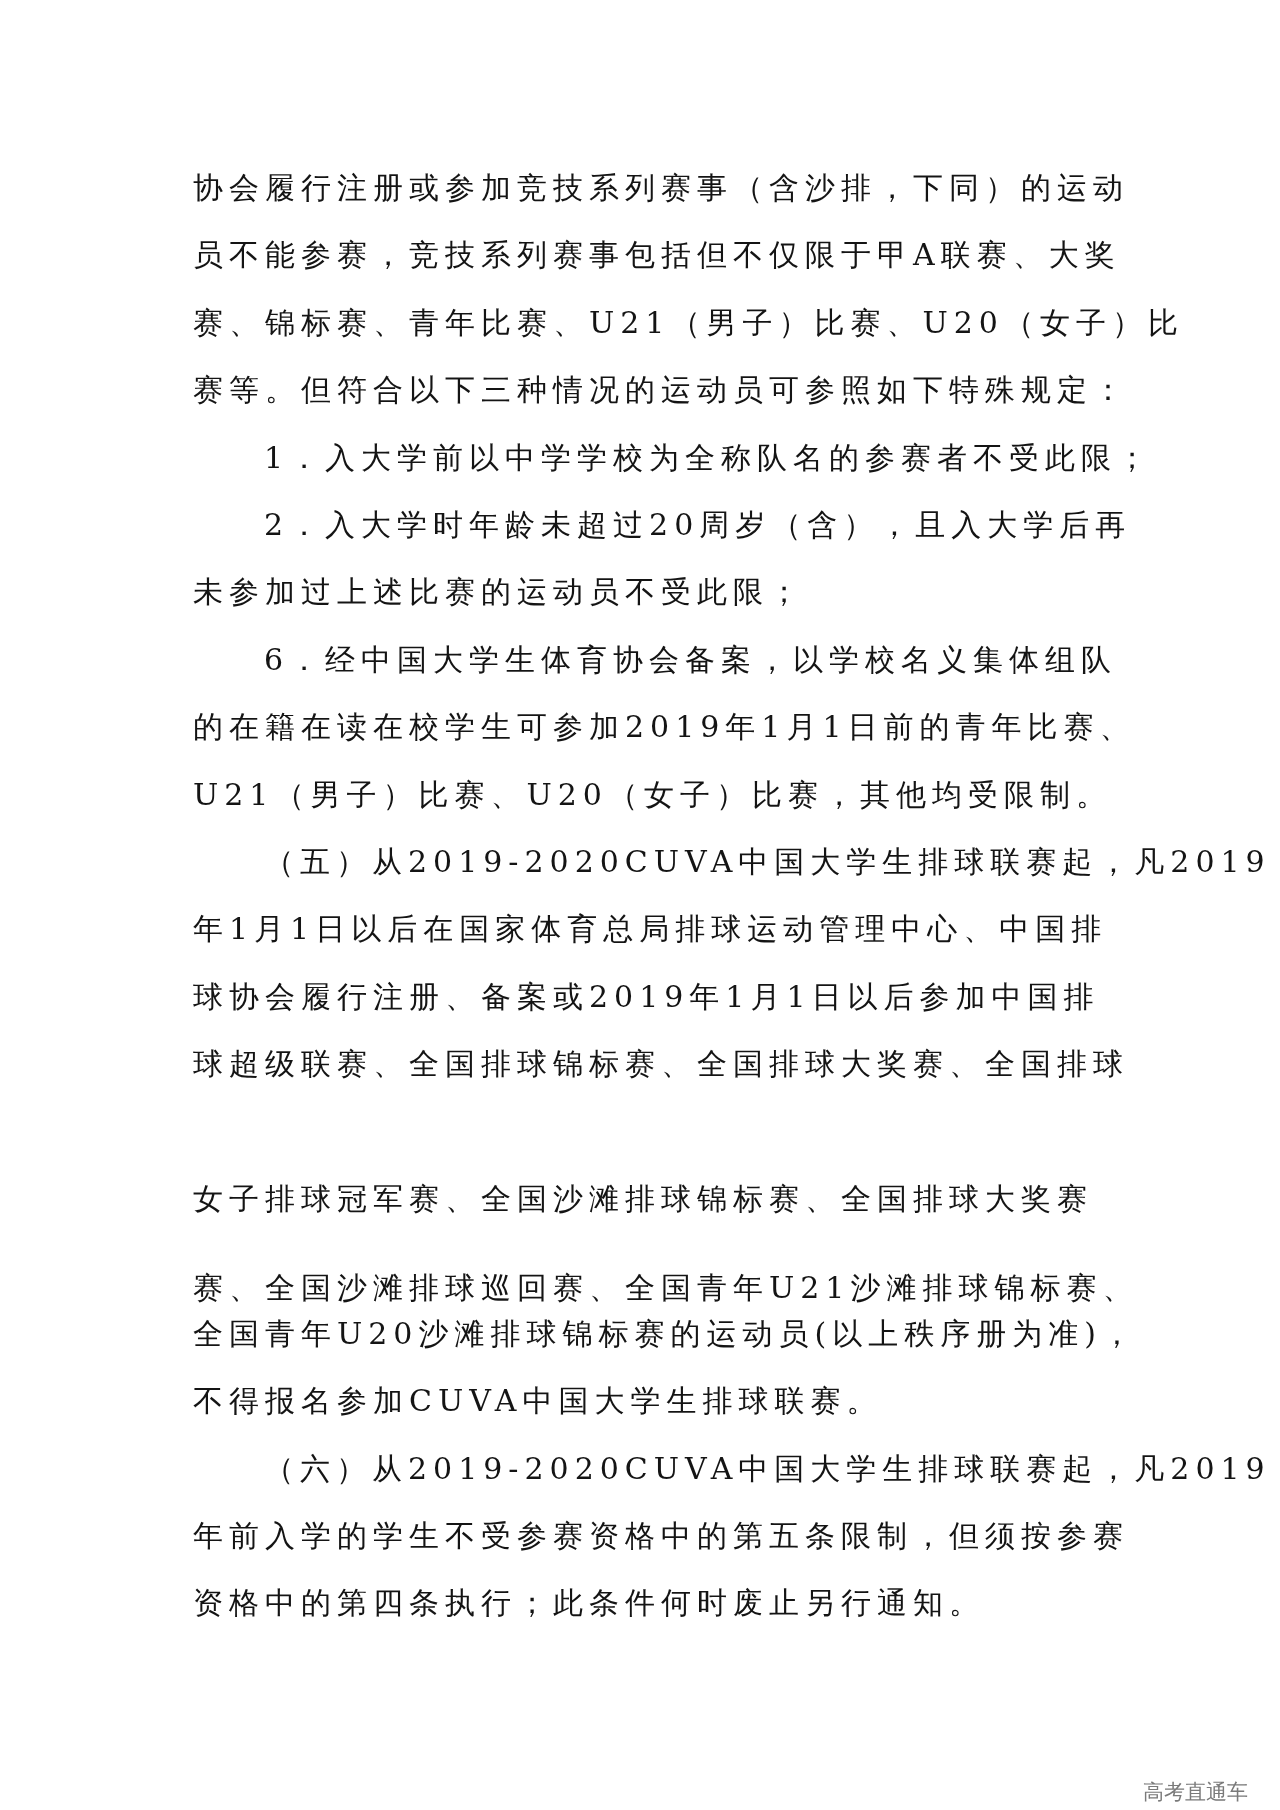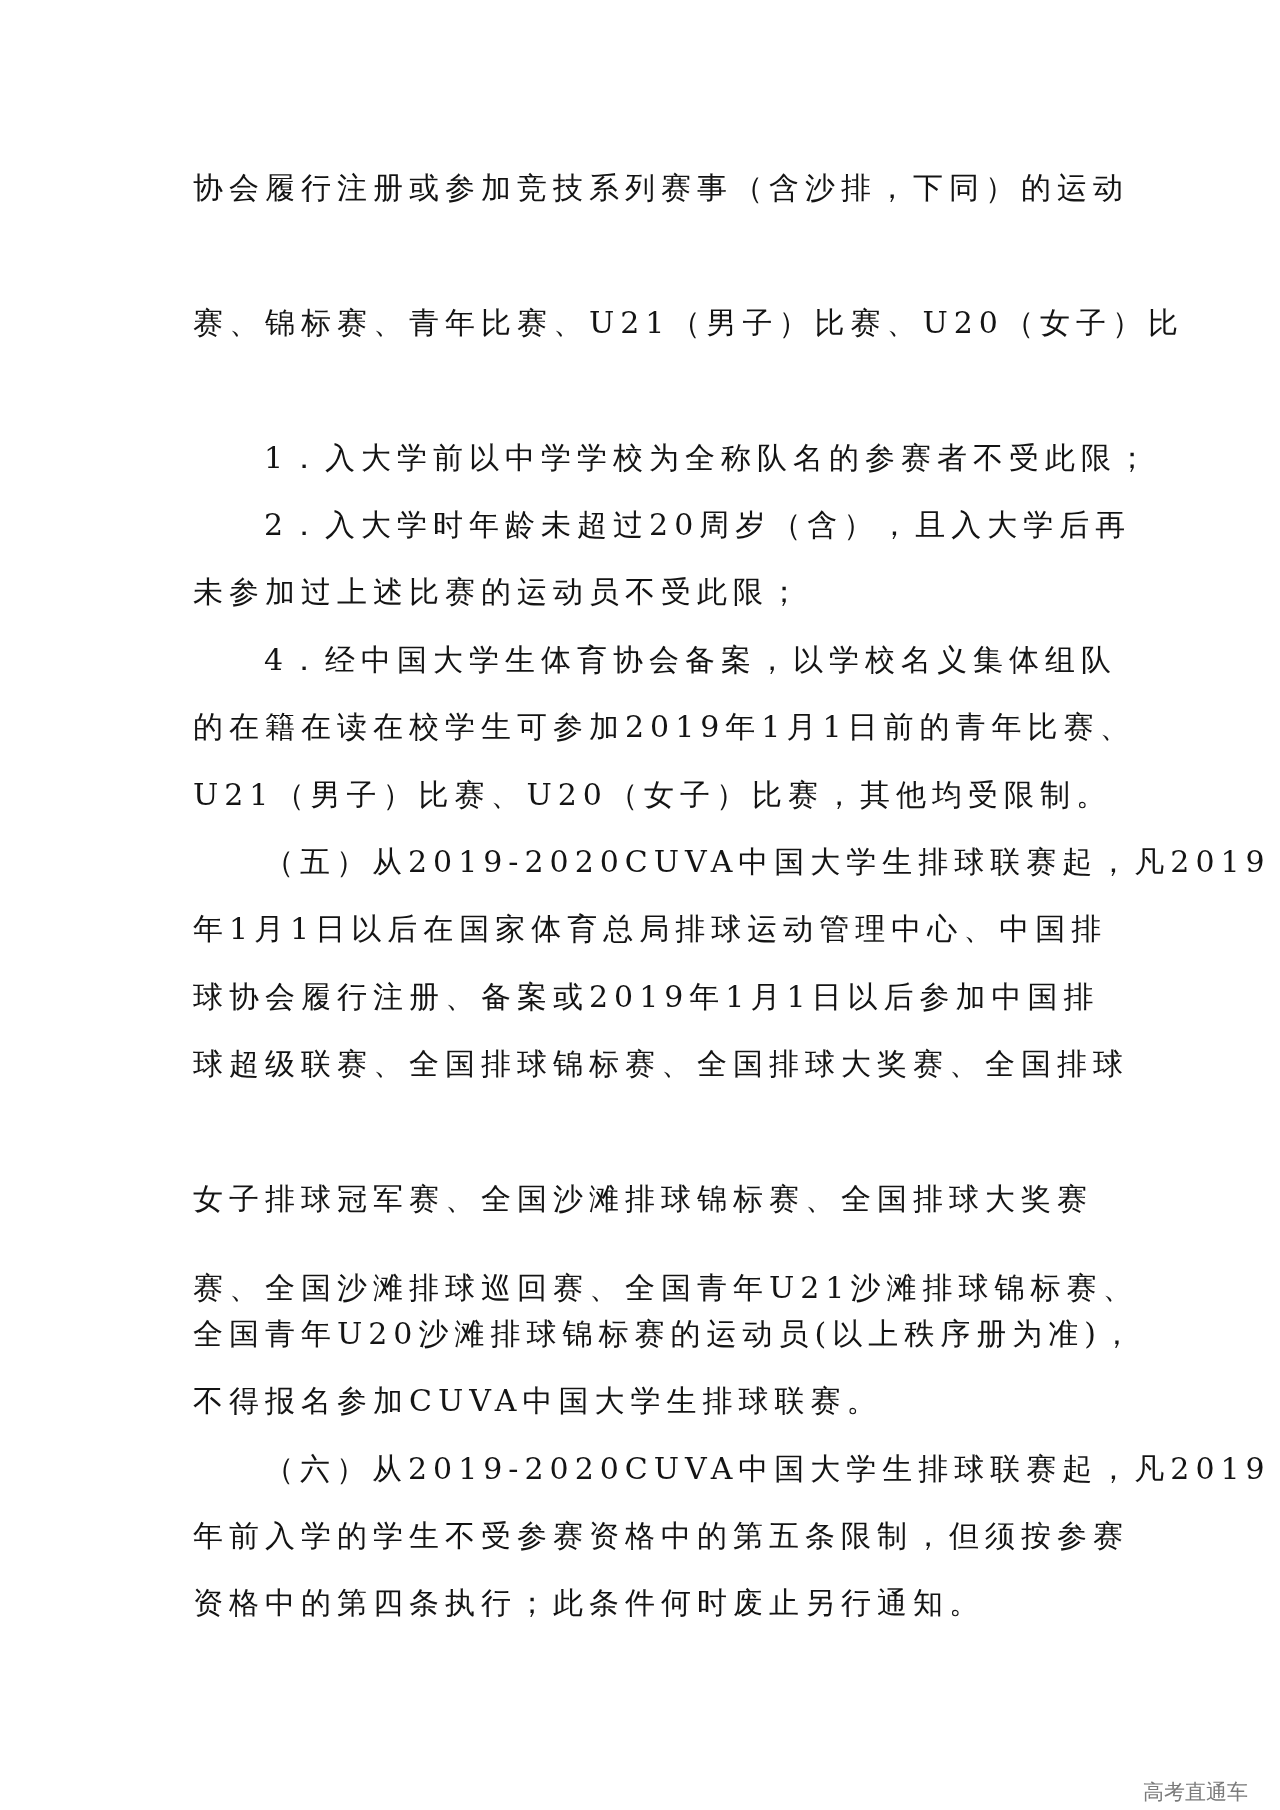--- a/index.html
+++ b/index.html
@@ -52,28 +52,30 @@
       color: #7a7a7a;
       white-space: nowrap;
       margin-top: 24px;
     }
   </style>
 </head>
 <body>
 
 <div class="page">
   <div class="line" style="top:168px">协会履行注册或参加竞技系列赛事（含沙排，下同）的运动</div>
+  <div class="line" style="top:235px">员不能参赛，竞技系列赛事包括但不仅限于甲A联赛、大奖</div>
   <div class="line" style="top:303px">赛、锦标赛、青年比赛、U21（男子）比赛、U20（女子）比</div>
+  <div class="line last" style="top:370px">赛等。但符合以下三种情况的运动员可参照如下特殊规定：</div>
 
   <div class="line indent last" style="top:438px">1．入大学前以中学学校为全称队名的参赛者不受此限；</div>
 
   <div class="line indent" style="top:505px">2．入大学时年龄未超过20周岁（含），且入大学后再</div>
   <div class="line last" style="top:572px">未参加过上述比赛的运动员不受此限；</div>
 
-  <div class="line indent" style="top:640px">4．经中国大学生体育协会备案，以学校名义集体组队</div>
+  <div class="line indent" style="top:640px">6．经中国大学生体育协会备案，以学校名义集体组队</div>
   <div class="line" style="top:707px">的在籍在读在校学生可参加2019年1月1日前的青年比赛、</div>
   <div class="line last" style="top:775px">U21（男子）比赛、U20（女子）比赛，其他均受限制。</div>
 
   <div class="line indent" style="top:842px">（五）从2019-2020CUVA中国大学生排球联赛起，凡2019</div>
   <div class="line" style="top:909px">年1月1日以后在国家体育总局排球运动管理中心、中国排</div>
   <div class="line" style="top:977px">球协会履行注册、备案或2019年1月1日以后参加中国排</div>
   <div class="line" style="top:1044px">球超级联赛、全国排球锦标赛、全国排球大奖赛、全国排球</div>
   <div class="line" style="top:1179px">女子排球冠军赛、全国沙滩排球锦标赛、全国排球大奖赛</div>
   <div class="line" style="top:1268px">赛、全国沙滩排球巡回赛、全国青年U21沙滩排球锦标赛、</div>
   <div class="line" style="top:1314px">全国青年U20沙滩排球锦标赛的运动员(以上秩序册为准)，</div>

